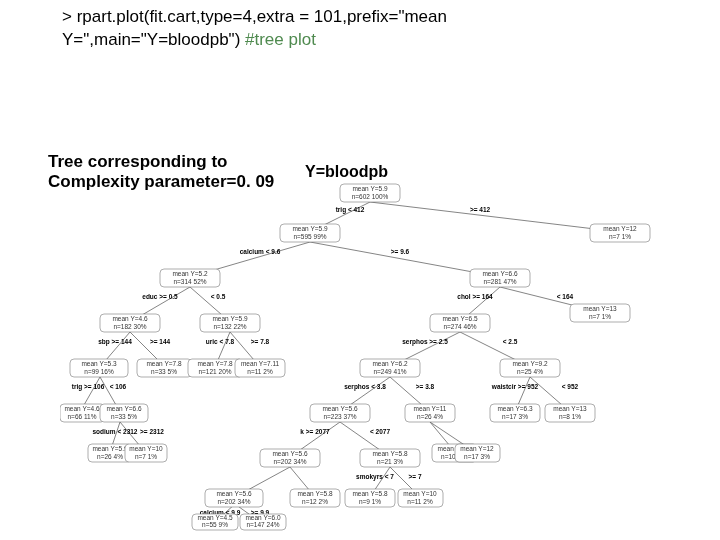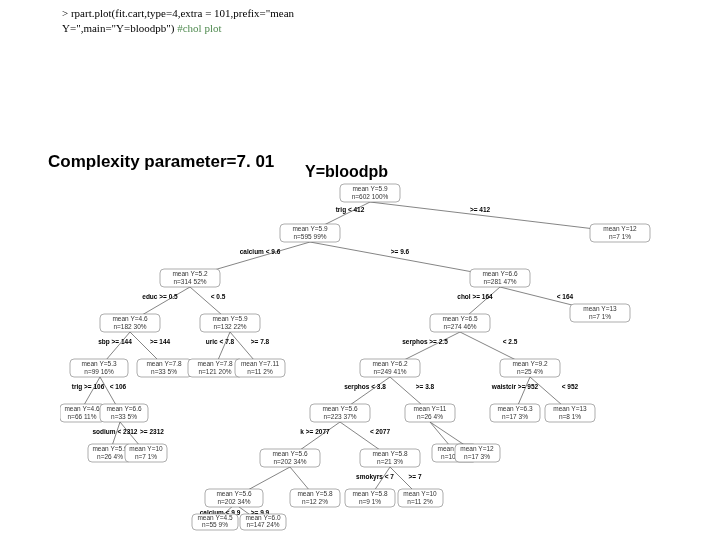--- a/index.html
+++ b/index.html
@@ -1,39 +1,40 @@
 <!DOCTYPE html>
 <html><head>
 <meta charset="utf-8">
 <style>
   * { margin: 0; padding: 0; box-sizing: border-box; }
   body { width: 720px; height: 540px; background: #fff; font-family: Arial, sans-serif; position: relative; overflow: hidden; }
-  .code-block { position: absolute; top: 6px; left: 62px; font-family: Liberation Serif, serif; font-size: 11px; line-height: 1.35; }
+  .code-block { position: absolute; top: 6px; left: 62px; font-family: Liberation Sans, sans-serif; font-size: 17px; line-height: 1.35; }
   .code-black { color: #000; }
   .code-comment { color: #4f8a4f; }
   .caption { position: absolute; top: 152px; left: 48px; font-size: 17px; font-weight: bold; line-height: 1.2; color: #000; }
   .chart-title { position: absolute; top: 155px; left: 305px; font-size: 16px; font-weight: bold; color: #000; margin-top: 8px; }
   svg.tree { position: absolute; top: 182px; left: 60px; }
   .nodebox { fill: #fff; stroke: #777; stroke-width: 0.6; rx: 4; ry: 4; }
   .nodetext { font-size: 6.5px; fill: #333; text-anchor: middle; font-family: Arial, sans-serif; }
   .splittext { font-size: 6.5px; fill: #000; text-anchor: middle; font-weight: bold; font-family: Arial, sans-serif; }
   .edge { stroke: #666; stroke-width: 0.8; fill: none; }
 </style>
 </head>
 <body>
 
 <div class="code-block">
   <div><span class="code-black">&gt; rpart.plot(fit.cart,type=4,extra = 101,prefix="mean</span></div>
   <div>
-    <span class="code-black">Y=",main="Y=bloodpb") </span><span class="code-comment">#chol plot</span>
+    <span class="code-black">Y=",main="Y=bloodpb") </span><span class="code-comment">#tree plot</span>
   </div>
 </div>
 
 <div class="caption">
-  <div>Complexity parameter=7. 01</div>
+  <div>Tree corresponding to</div>
+  <div>Complexity parameter=0. 09</div>
 </div>
 
 <div class="chart-title">Y=bloodpb</div>
 
 <svg class="tree" width="640" height="350">
 
   <g>
     <line class="edge" x1="310" y1="20" x2="250" y2="50"></line>
     <line class="edge" x1="310" y1="20" x2="560" y2="50"></line>
     <line class="edge" x1="250" y1="60" x2="130" y2="95"></line>

